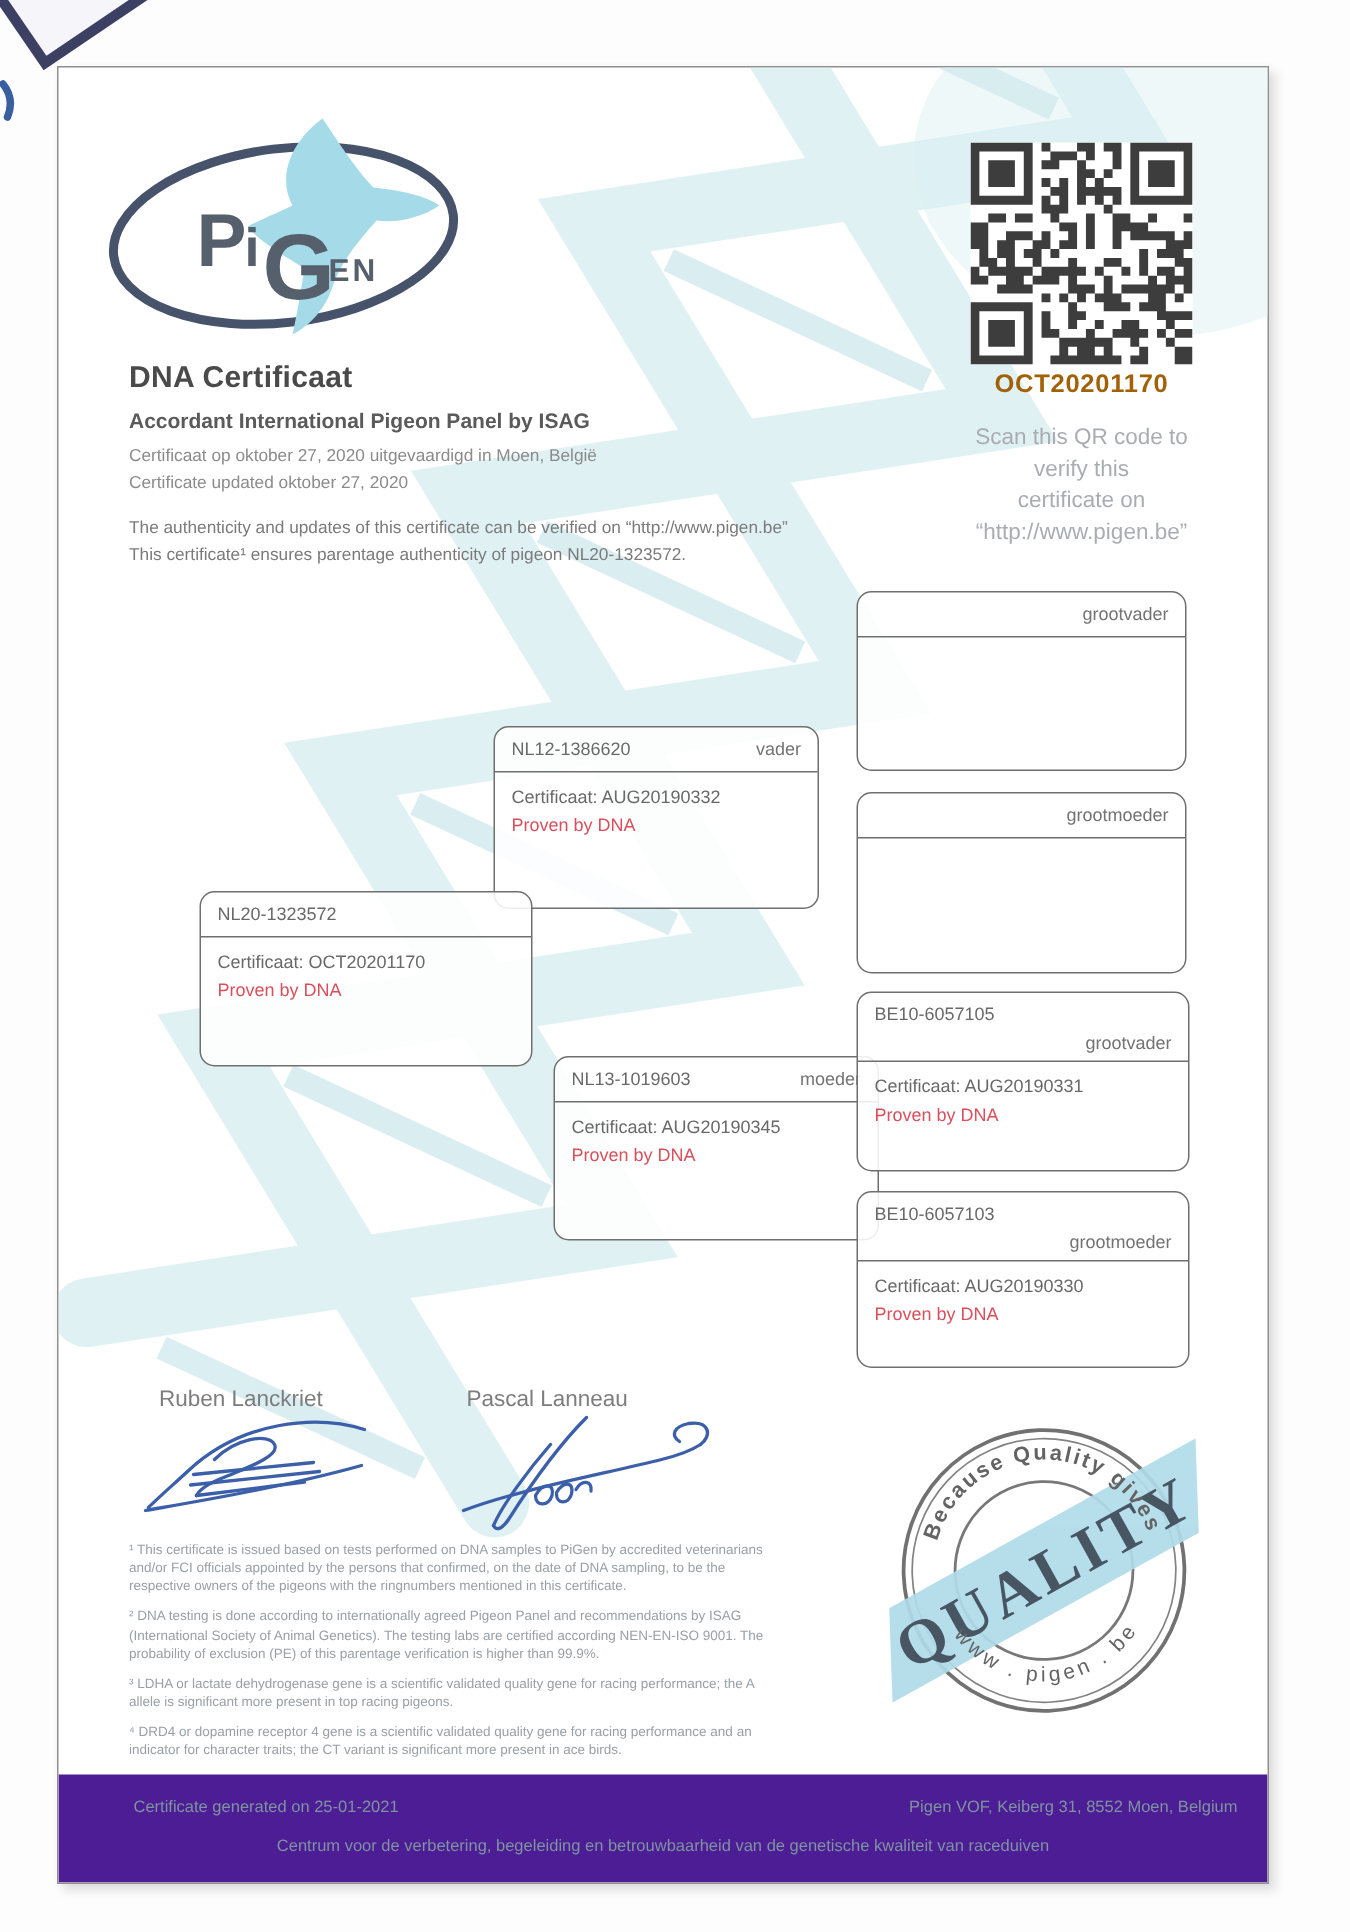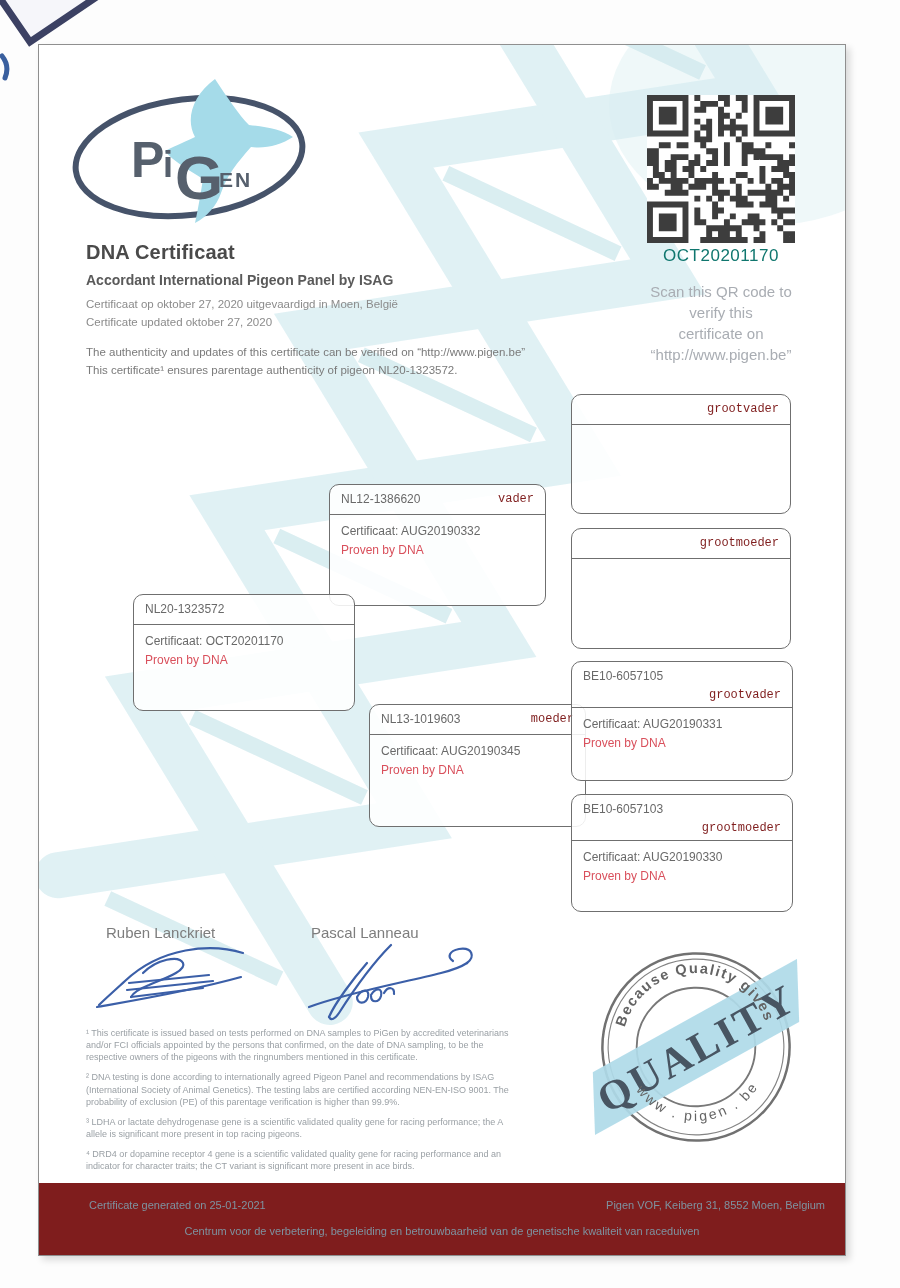--- a/index.html
+++ b/index.html
@@ -31,38 +31,38 @@
 
   
   .page-title { position:absolute; left:47px; top:196px; font-size:20px; font-weight:bold; color:#4a4a4a; letter-spacing:.2px; }
   .page-subtitle { position:absolute; left:47px; top:227px; font-size:14px; font-weight:bold; color:#5a5a5a; }
   .issue-lines { position:absolute; left:47px; top:250px; font-size:11.5px; color:#8b8b8b; line-height:1.6; }
   .verify-lines { position:absolute; left:47px; top:298px; font-size:11.5px; color:#7a7a7a; line-height:1.6; }
 
   
   .qr-block { position:absolute; left:592px; top:50px; width:180px; text-align:center; }
   .qr-block svg { display:block; margin:0 auto; background:#fff; }
-  .qr-id { font-size:17px; font-weight:normal; color:#0f766e; letter-spacing:.5px; margin-top:3px; }
+  .qr-id { font-size:17px; font-weight:bold; color:#a16207; letter-spacing:.5px; margin-top:3px; }
   .qr-cap { font-size:15px; color:#a9adb3; line-height:1.4; margin-top:15px; }
   .qr-cn { font-size:11px; font-weight:bold; color:#8b9197; line-height:1.5; margin-top:8px; }
 
   
   .pbox {
     position:absolute;
     border:1.5px solid #6f6f6f; border-radius:10px;
     background:rgba(255,255,255,.88);
     font-size:12px; color:#696969;
   }
   .pbox-header {
     display:flex; justify-content:space-between; align-items:flex-start;
     padding:7px 11px 5px; border-bottom:1.4px solid #6f6f6f; min-height:30px;
   }
   .pbox-header.twoline { flex-direction:column; align-items:stretch; min-height:46px; }
   .pbox-header.only-label { justify-content:flex-end; }
-  .pbox-header .label { color:#7f1d1d;font-family:Liberation Mono, monospace; }
+  .pbox-header .label { color:#737373; }
   .pbox-header.twoline .label { text-align:right; margin-top:2px; }
   .pbox-body { padding:7px 11px; line-height:1.55; }
   .proven { color:#d9505c; }
 
   #box-gv-empty { left:532px; top:349px; width:220px; height:120px; }
   #box-gm-empty { left:532px; top:483px; width:220px; height:121px; }
   #box-vader    { left:290px; top:439px; width:217px; height:122px; }
   #box-subject  { left:47px;  top:549px; width:222px; height:117px;margin-left:47px; }
   #box-moeder   { left:290px; top:659px; width:217px; height:123px;margin-left:40px; }
   #box-gv       { left:532px; top:616px; width:222px; height:120px; }
@@ -79,21 +79,21 @@
   
   .footnotes { position:absolute; left:47px; top:982px; width:432px; font-size:9px; color:#9aa0a5; line-height:1.35; }
   .footnotes p { margin:0 0 8px 0; }
 
   
   .stamp { position:absolute; left:553px; top:898px; width:208px; height:208px; transform:rotate(-2deg); opacity:.93; }
 
   
   .footer {
     position:absolute; left:0; right:0; bottom:0; height:72px;
-    background:#7f1d1d; color:#7e93a0; font-size:11px;
+    background:#4c1d95; color:#7e93a0; font-size:11px;
   }
   .footer-row1 { position:absolute; top:16px; left:50px; right:20px; display:flex; justify-content:space-between; }
   .footer-row2 { position:absolute; top:42px; left:0; width:100%; text-align:center; }
 </style>
 </head>
 <body>
 
 <div class="stage">
 
   <svg class="artifact" viewBox="0 0 140 110">

